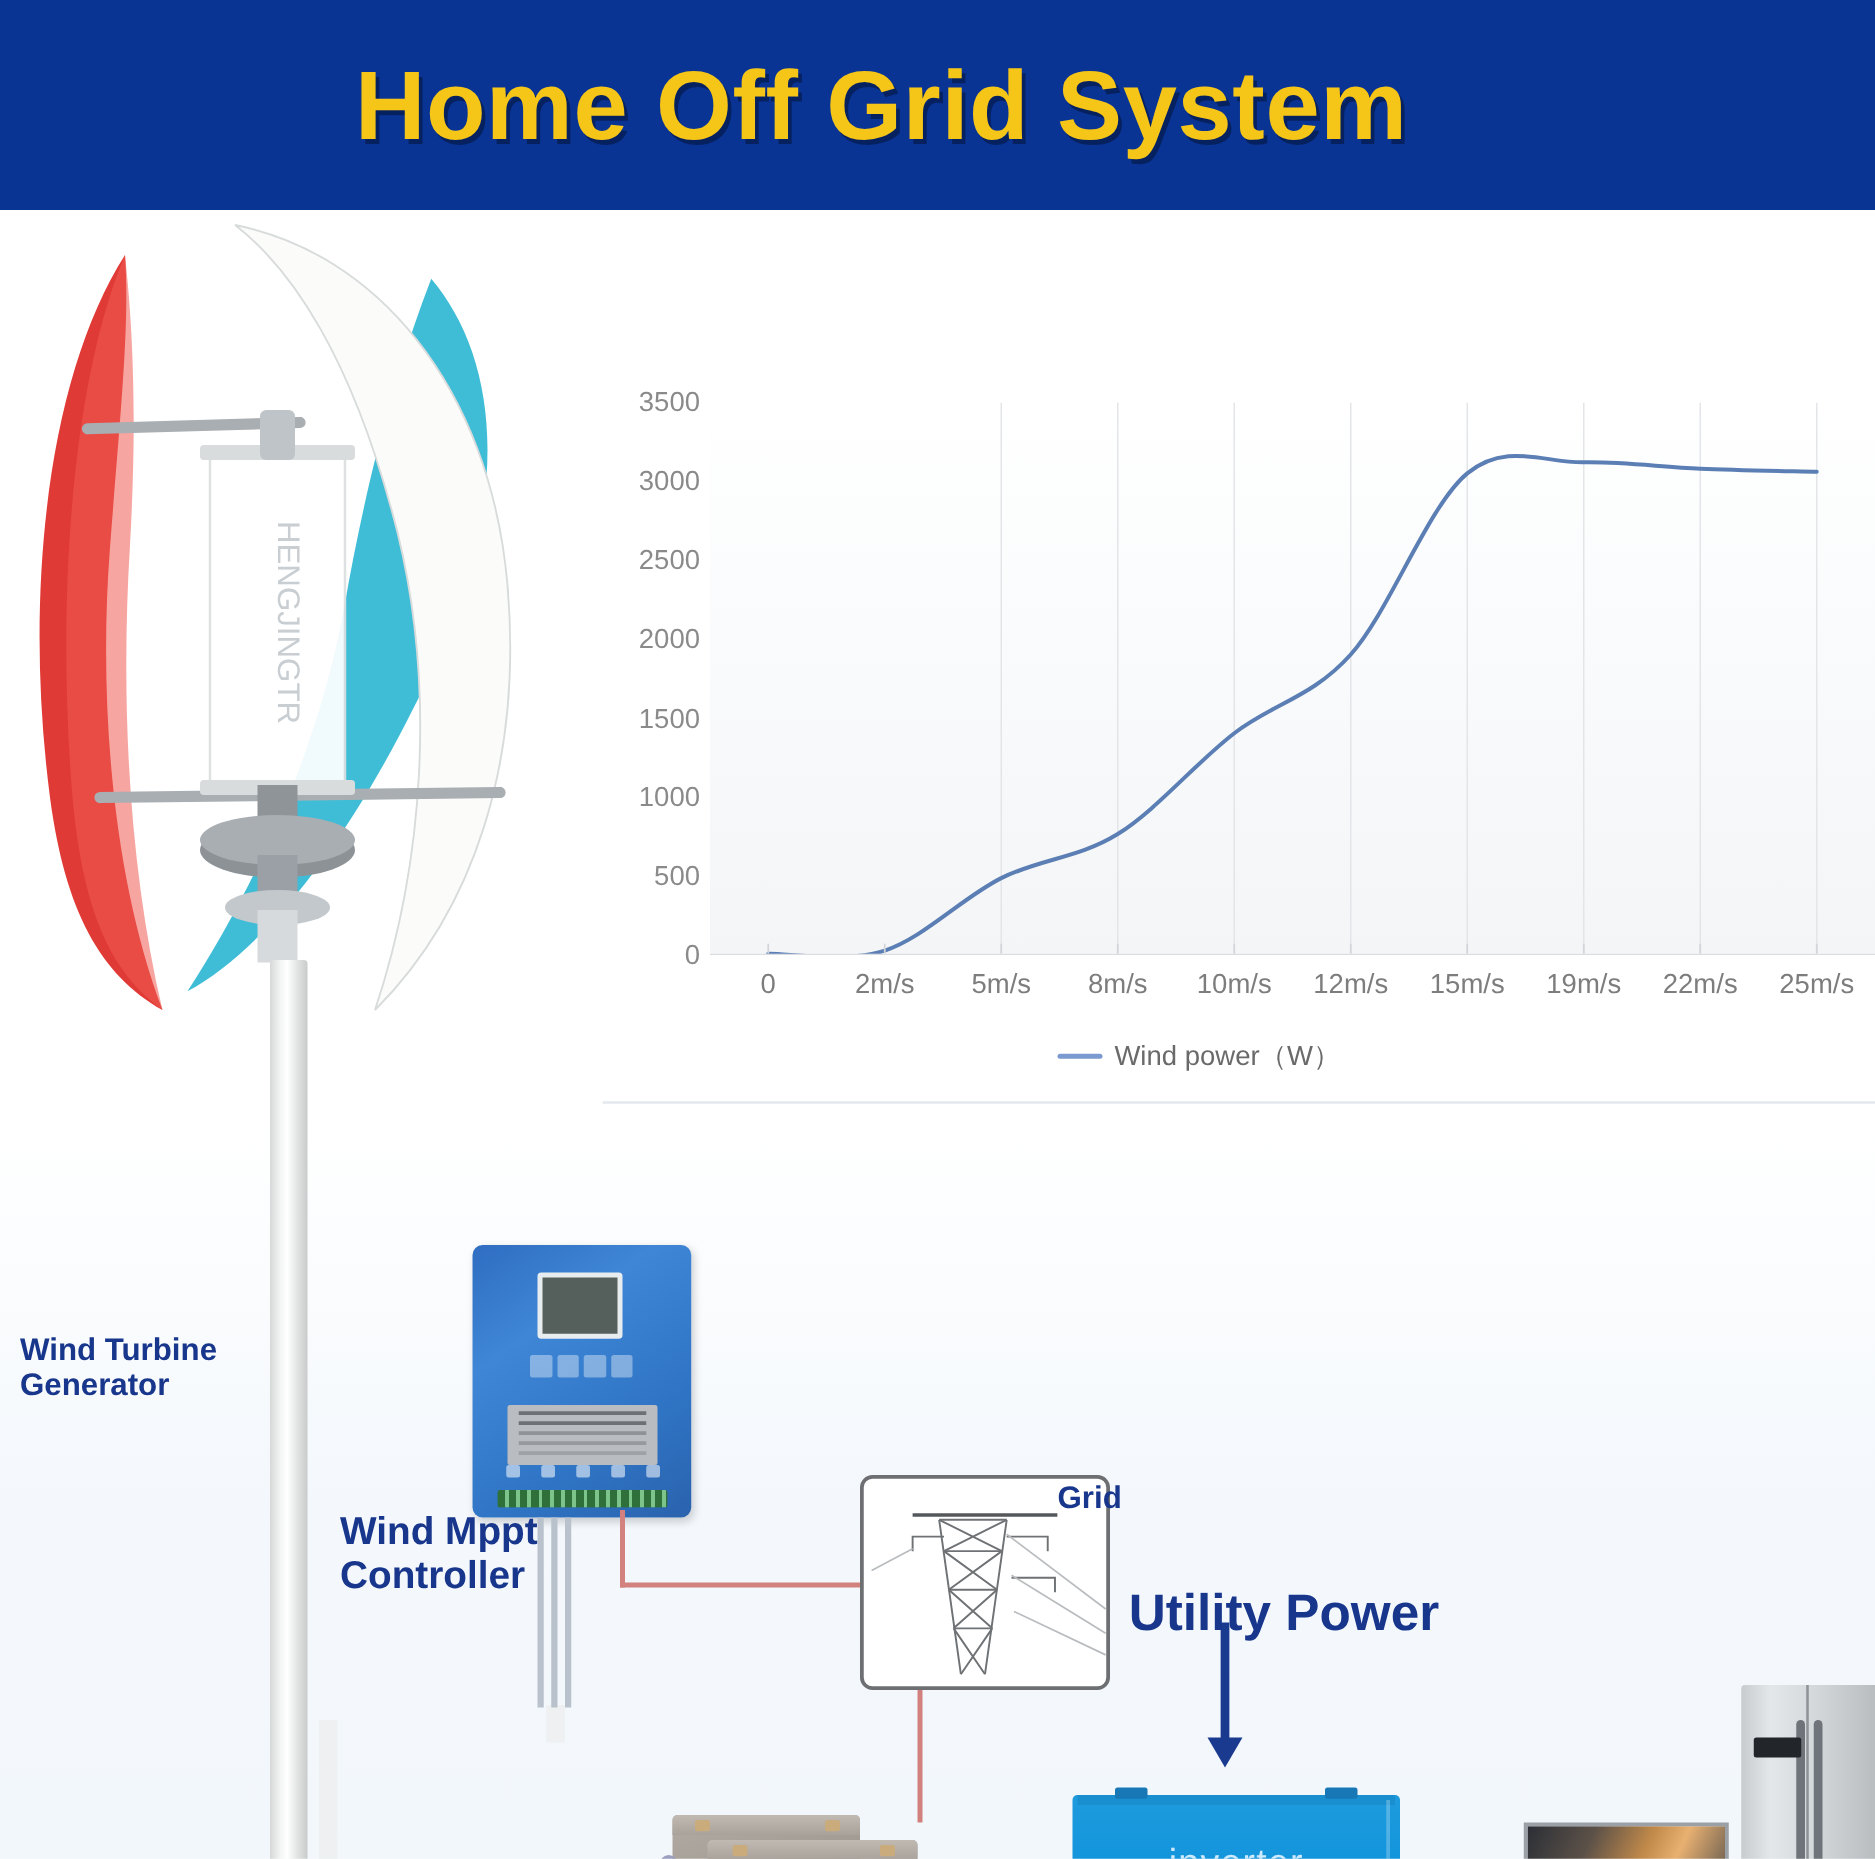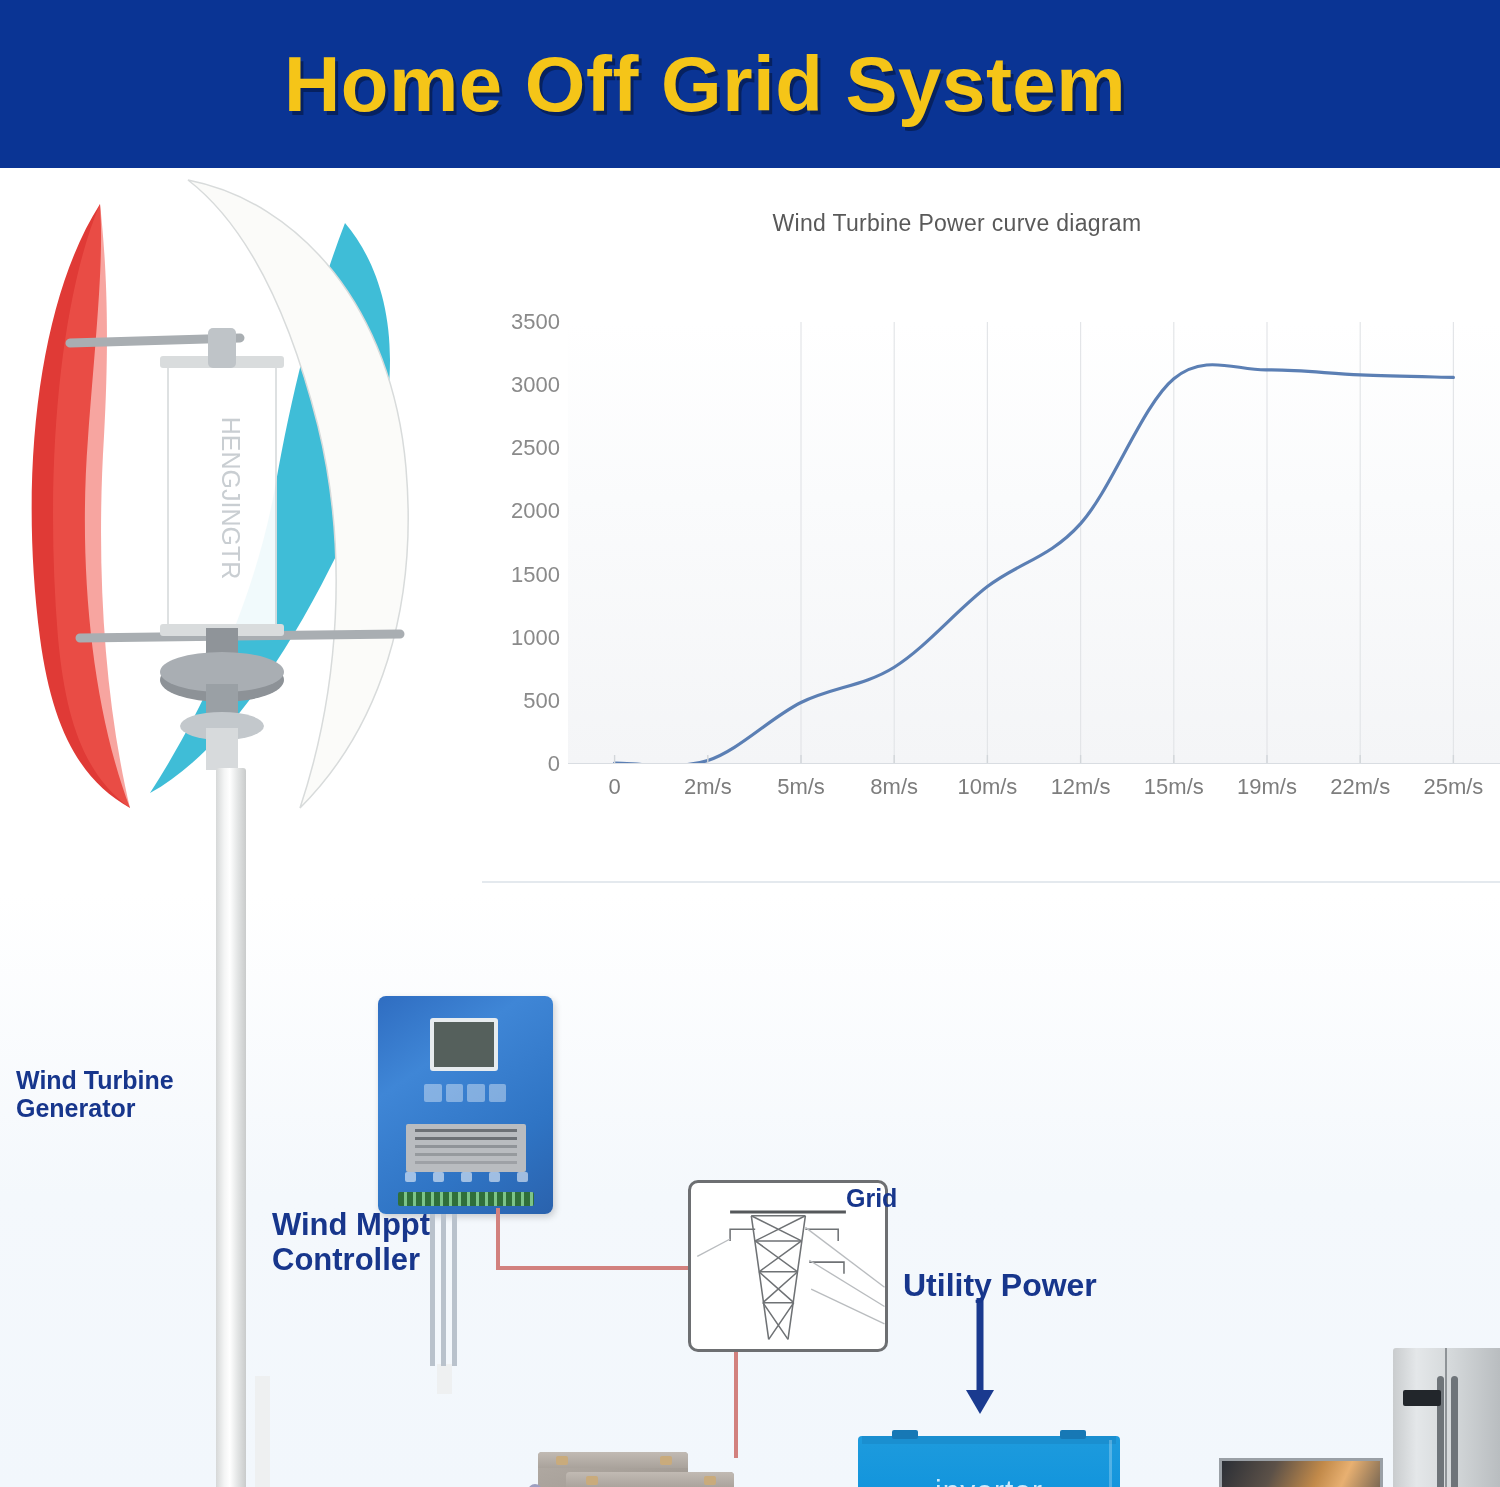--- a/index.html
+++ b/index.html
@@ -188,21 +188,20 @@
 
 <div id="root">
 
   <div class="header">
     <div class="header-title">Home Off Grid System</div>
   </div>
 
   <div class="canvas">
 
     <div class="chart-card">
-      <div class="chart-title">Wind Turbine Power curve diagram</div>
 
       <div class="plot-wrap">
         <div class="y-labels">
             <span style="top: 442px;">0</span>
             <span style="top: 378.857px; margin-left: 16px;">500</span>
             <span style="top: 315.714px;">1000</span>
             <span style="top: 252.571px;">1500</span>
             <span style="top: 189.429px;">2000</span>
             <span style="top: 126.286px;">2500</span>
             <span style="top: 63.1429px;">3000</span>
@@ -241,20 +240,24 @@
             <span style="left: 25%;">5m/s</span>
             <span style="left: 35%;">8m/s</span>
             <span style="left: 45%;">10m/s</span>
             <span style="left: 55%;">12m/s</span>
             <span style="left: 65%;">15m/s</span>
             <span style="left: 75%;">19m/s</span>
             <span style="left: 85%;">22m/s</span>
             <span style="left: 95%;">25m/s</span>
           </div>
 
+        <div class="legend">
+          <span class="legend-swatch"></span>
+          <span class="legend-text">Wind power（W）</span>
+        </div>
       </div>
       <div class="chart-baseline"></div>
     </div>
 
     <div class="turbine">
       <svg width="470" height="660" viewBox="0 0 470 660">
 
         <path d="M345 55 C 400 120, 415 240, 330 400 C 280 500, 215 590, 150 625
                  C 205 540, 255 430, 275 320 C 295 205, 320 120, 345 55 Z" fill="#2fb7d4" opacity="0.92"></path>
 
@@ -392,16 +395,16 @@
     </svg>
 
     <div class="lbl" style="left:16px; top:898px; font-size:25px;">Wind Turbine
 Generator</div>
 
     <div class="lbl" style="left:272px; top:1040px; font-size:31px;">Wind Mppt
 Controller</div>
 
     <div class="lbl" style="left:846px; top:1016px; font-size:25px;">Grid</div>
 
-    <div class="lbl" style="left:903px; top:1100px; font-size:32px;">Utility Power</div>
+    <div class="lbl" style="left:903px; top:1100px; font-size:41px;">Utility Power</div>
 
   </div>
 </div>
 
 </body></html>

